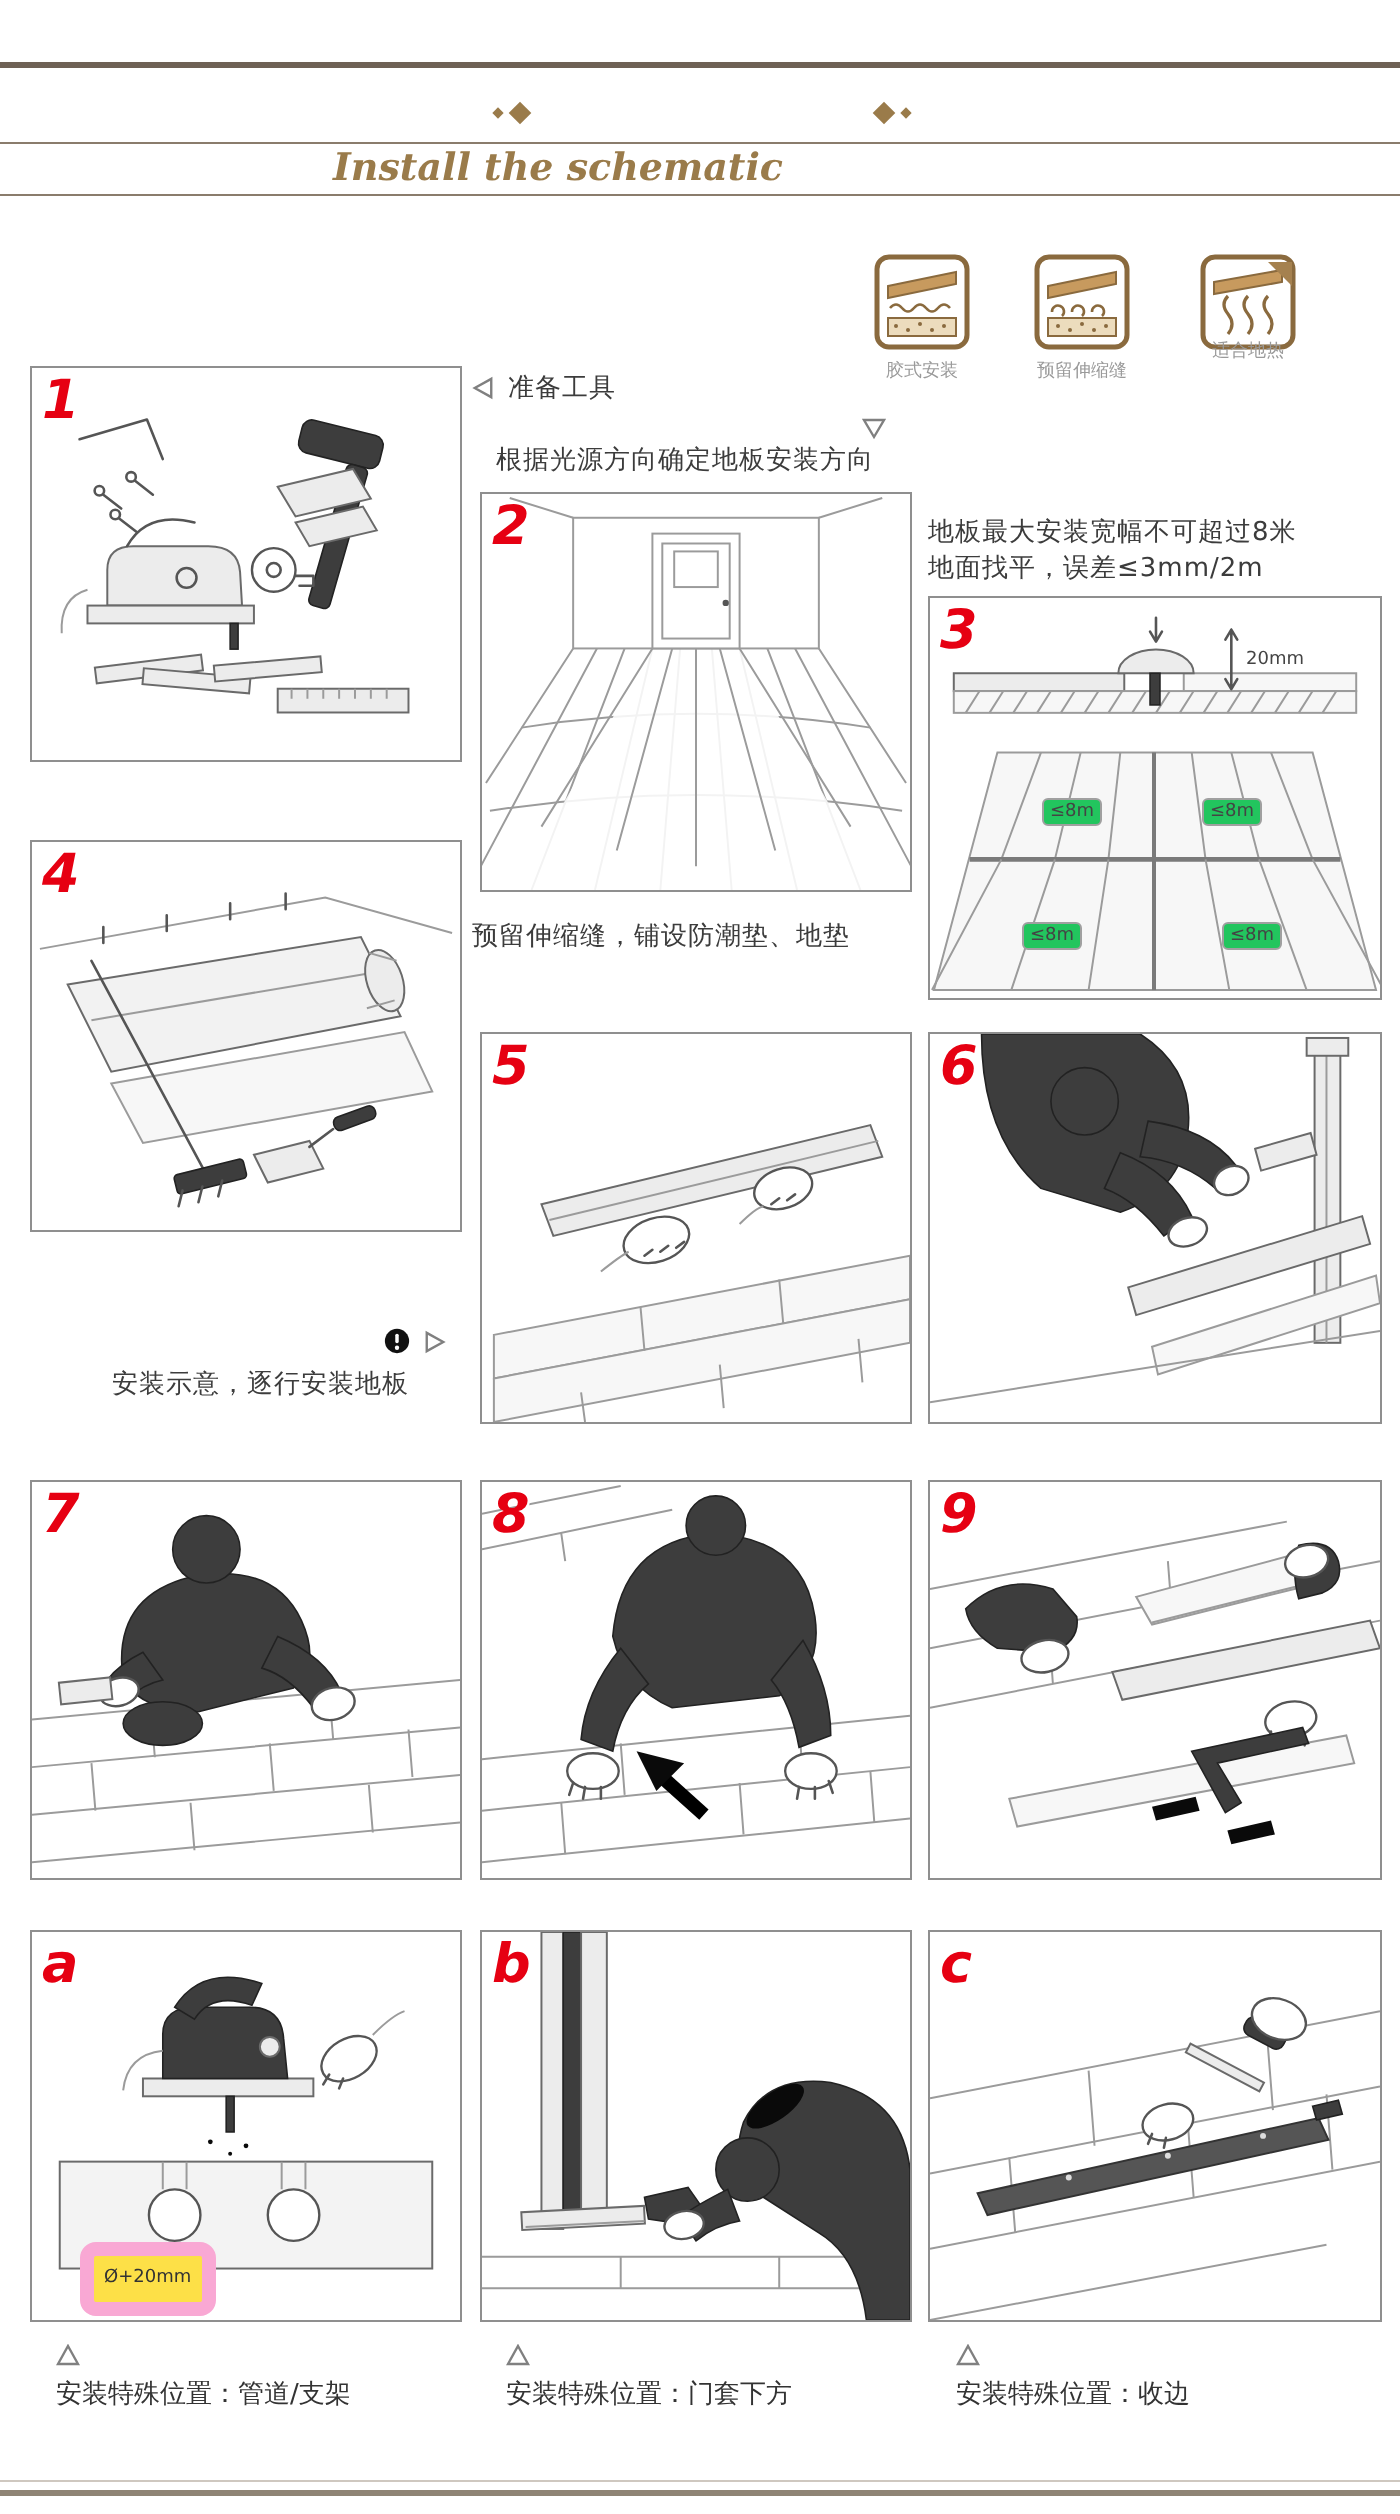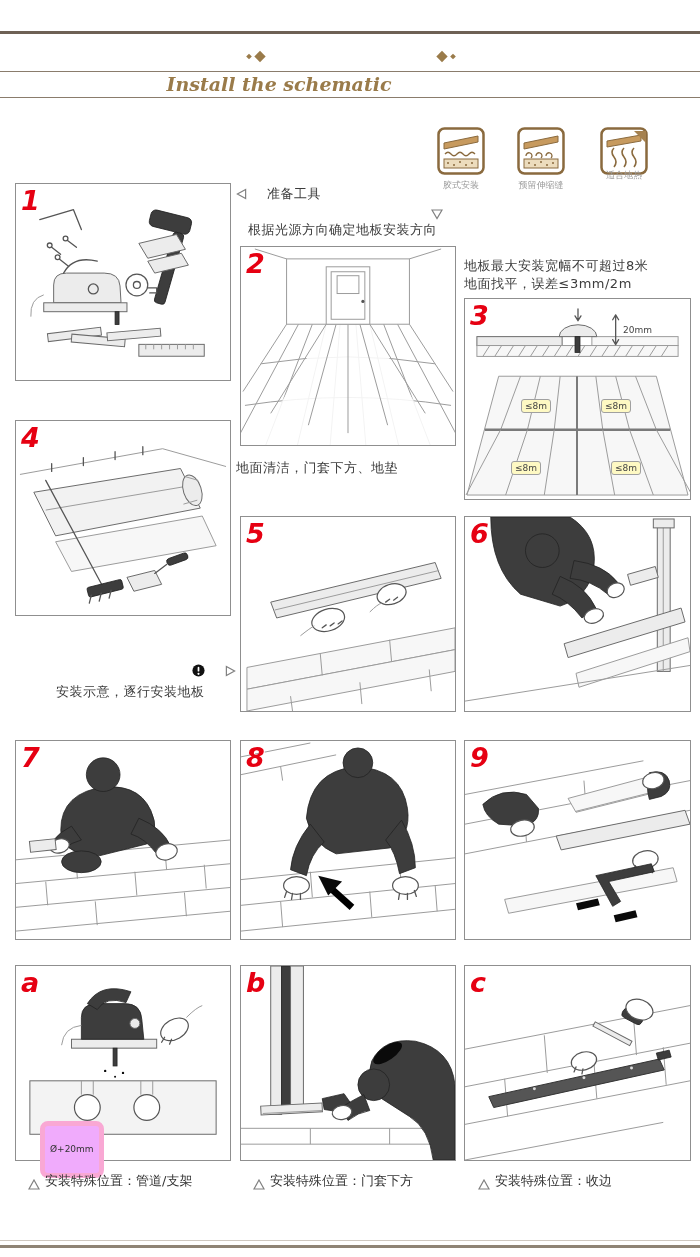--- a/index.html
+++ b/index.html
@@ -11,29 +11,29 @@
   .subtitle{position:absolute;left:0;top:73px;width:558px;text-align:center;
             font-size:19px;font-style:italic;font-weight:bold;color:#9a7b4a;
             font-family:"DejaVu Serif",serif;}
   .orn{position:absolute;z-index:2;}
   .icon-box{position:absolute;width:48px;height:48px;}
   .icon-label{position:absolute;width:90px;text-align:center;font-size:9px;color:#9a9a9a;}
   .panel{position:absolute;border:1px solid #8f8f8f;background:#fff;box-sizing:border-box;}
   .panel svg.art{position:absolute;left:0;top:0;width:100%;height:100%;}
   .num{position:absolute;top:1px;left:5px;z-index:5;line-height:1;
        font:italic 800 27px "DejaVu Sans",sans-serif;color:#e60012;text-shadow:1px 1px 0 #fff;}
-  .note{position:absolute;display:flex;align-items:center;gap:20px;
+  .note{position:absolute;display:flex;align-items:center;gap:7px;
         font-size:13px;color:#3c3c3c;white-space:nowrap;z-index:4;letter-spacing:.5px;}
-  .cap{position:absolute;display:flex;align-items:flex-end;gap:5px;
-       font-size:13px;color:#333;white-space:nowrap;z-index:4;}
-  .tag{position:absolute;z-index:3;font-size:9px;color:#444;background:#fef9c3;
+  .cap{position:absolute;display:flex;align-items:flex-start;gap:5px;
+       font-size:13px;color:#333;white-space:nowrap;z-index:4;flex-direction:column;}
+  .tag{position:absolute;z-index:3;font-size:9px;color:#444;background:#22c55e;
        border:1px solid #a0a0a0;border-radius:3px;padding:0 3px;line-height:12px;}
   .mini{position:absolute;z-index:3;font-size:9px;color:#444;line-height:10px;}
-  .oval{position:absolute;z-index:3;font-size:9px;color:#333;background:#f0abfc;
-        border:5px solid #f9a8d4;border-radius:8px;padding:18px 5px;line-height:11px;}
+  .oval{position:absolute;z-index:3;font-size:9px;color:#333;background:#fde047;
+        border:7px solid #f9a8d4;border-radius:8px;padding:6px 5px;line-height:11px;}
   
   .s{stroke:#555;fill:none;stroke-width:1.3;stroke-linecap:round;stroke-linejoin:round;}
   .t{stroke:#9b9b9b;fill:none;stroke-width:1;}
   .tw{stroke:#9b9b9b;fill:#fff;stroke-width:1;}
   .g{fill:#ececec;stroke:#6a6a6a;stroke-width:1;}
   .g2{fill:#f7f7f7;stroke:#9b9b9b;stroke-width:1;}
   .d{fill:#3d3d3d;stroke:#222;stroke-width:.8;}
   .w{fill:#fff;stroke:#555;stroke-width:1.2;}
   .k{fill:#0a0a0a;stroke:none;}
 </style>
@@ -111,21 +111,21 @@
   <svg class="orn" style="left:431px;top:208px" width="12" height="12" viewBox="0 0 12 12">
     <polygon points="1,2 11,2 6,10.5" fill="#fff" stroke="#808080" stroke-width="1.2"></polygon>
   </svg>
   <div class="note" style="left:464px;top:257px">
     <span>地板最大安装宽幅不可超过8米</span>
   </div>
   <div class="note" style="left:464px;top:275px">
     <span>地面找平，误差≤3mm/2m</span>
   </div>
   <div class="note" style="left:236px;top:459px">
-    <span>地面清洁，门套下方、地垫</span>
+    <span>预留伸缩缝，铺设防潮垫、地垫</span>
   </div>
   <div class="note" style="left:192px;top:664px">
     <svg width="13" height="13" viewBox="0 0 12 12">
       <circle cx="6" cy="6" r="5.6" fill="#111"></circle>
       <rect x="5.2" y="2.6" width="1.6" height="4.4" rx="0.8" fill="#fff"></rect>
       <circle cx="6" cy="9.1" r="1" fill="#fff"></circle>
     </svg>
     <svg width="11" height="12" viewBox="0 0 12 12">
         <polygon points="1.5,1 1.5,11 10.5,6" fill="#fff" stroke="#808080" stroke-width="1.3"></polygon>
       </svg>

